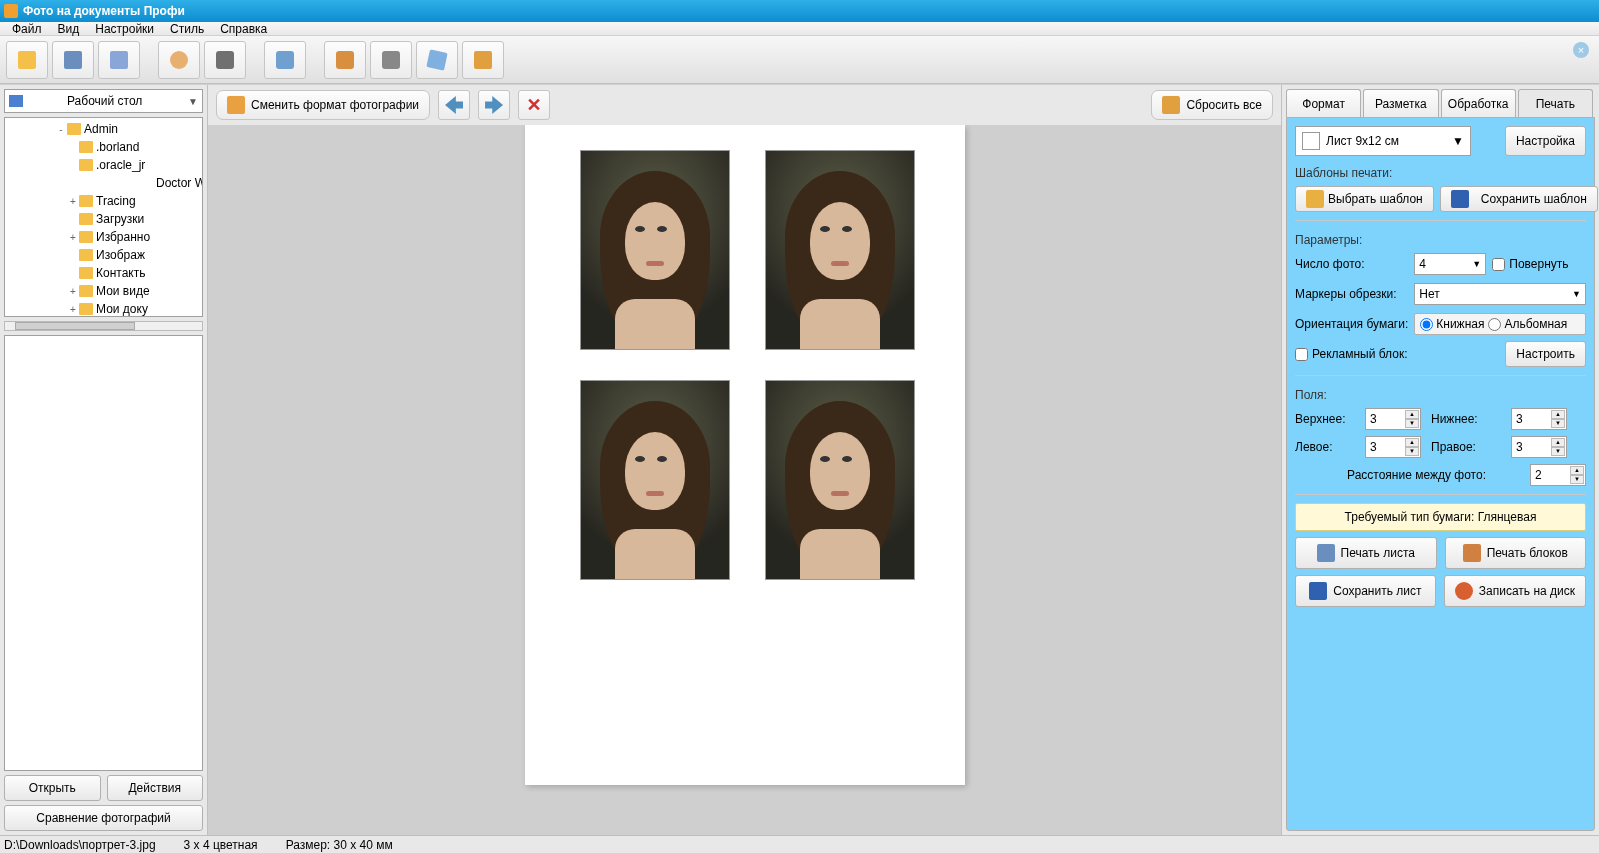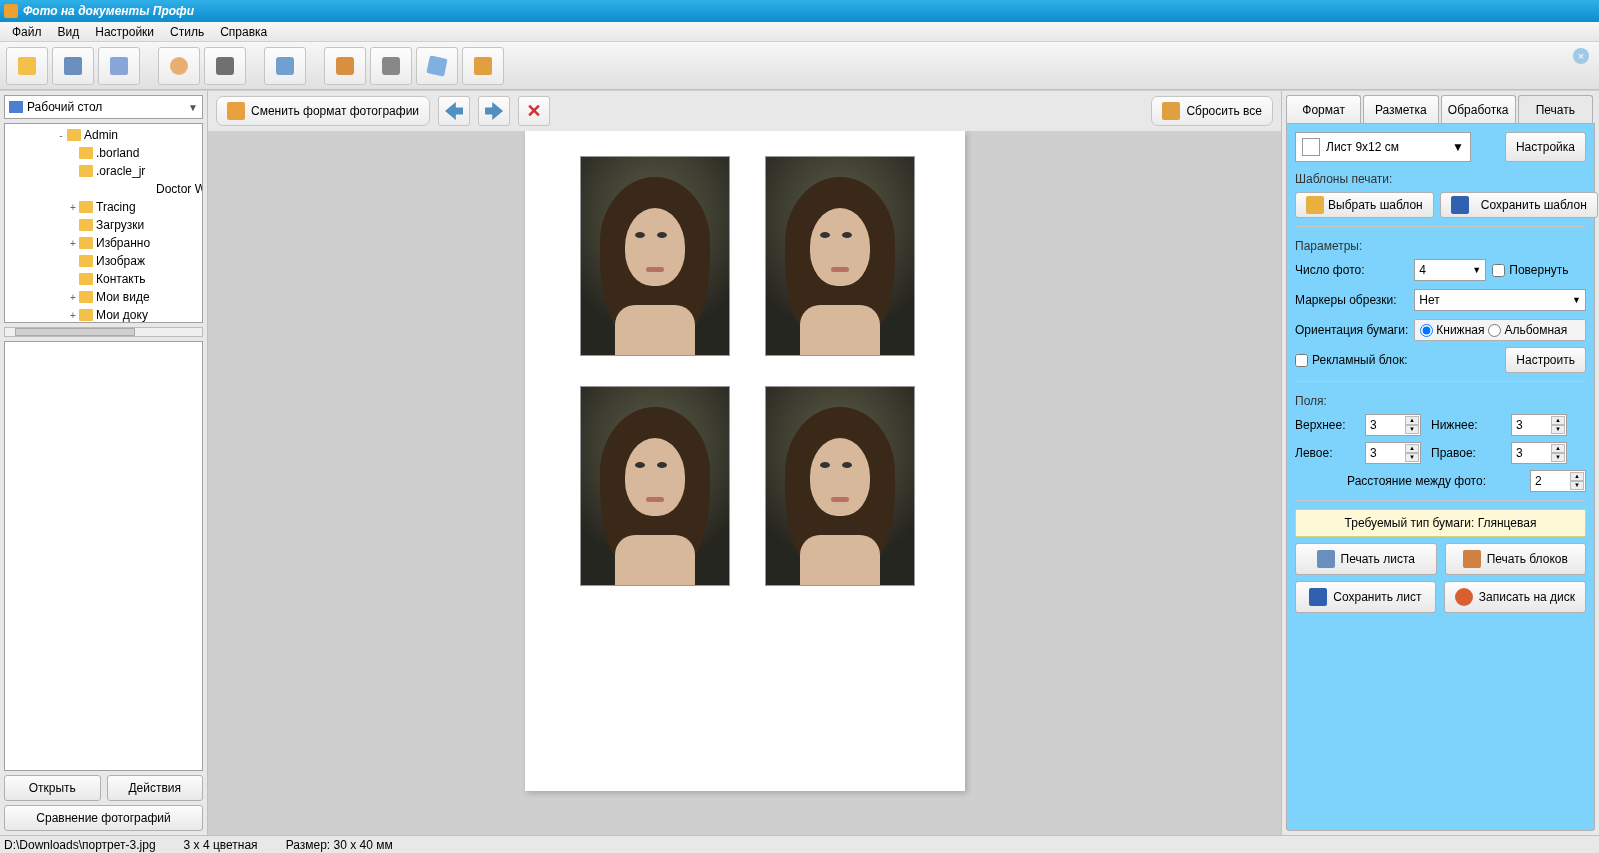--- a/index.html
+++ b/index.html
@@ -1,30 +1,30 @@
 <!DOCTYPE html>
 <html><head>
 <meta charset="utf-8">
 <style>
 * { box-sizing: border-box; margin: 0; padding: 0; font-family: Tahoma, Arial, sans-serif; font-size: 12px; }
 body { background: #e8e8e8; width: 1599px; height: 853px; overflow: hidden; display: flex; flex-direction: column; }
 .titlebar { background: linear-gradient(to bottom, #2fb0e8, #0d8ccf); height: 22px; display: flex; align-items: center; padding: 0 4px; color: #fff; font-weight: bold; }
 .titlebar .title-icon { width: 14px; height: 14px; background: #f0a030; border-radius: 2px; margin-right: 5px; }
-.titlebar .title-text { flex: 1; font-style: italic; }
-.menubar { background: linear-gradient(to bottom, #f7f7f7, #e8e8e8); height: 20px; display: flex; align-items: center; padding: 4px 4px; border-bottom: 1px solid #d0d0d0; }
+.titlebar .title-text { flex: 1; }
+.menubar { background: linear-gradient(to bottom, #f7f7f7, #e8e8e8); height: 14px; display: flex; align-items: center; padding: 4px 4px; border-bottom: 1px solid #d0d0d0; }
 .menubar span { padding: 2px 8px; cursor: default; }
 .toolbar { background: linear-gradient(to bottom, #f7f7f7, #e0e0e0); height: 48px; display: flex; align-items: center; padding: 4px 6px; border-bottom: 1px solid #c0c0c0; gap: 4px; position: relative; }
 .toolbar .tb-btn { width: 42px; height: 38px; border: 1px solid #c5c5c5; border-radius: 3px; background: linear-gradient(to bottom,#fdfdfd,#ececec); display:flex; align-items:center; justify-content:center; cursor:pointer; }
 .toolbar .tb-sep { width: 10px; }
 .toolbar .close-hint { position:absolute; right:10px; top:6px; width:16px; height:16px; border-radius:50%; background:#9fc9e6; color:#fff; font-size:11px; text-align:center; line-height:16px; cursor:pointer; }
 .main { flex:1; display:flex; border-top:1px solid #d0d0d0; }
 .left-panel { width: 208px; background:#e8e8e8; display:flex; flex-direction:column; border-right:1px solid #c0c0c0; padding:4px; gap:4px; }
 .center-panel { flex:1; background:#e8e8e8; display:flex; flex-direction:column; }
 .right-panel { width: 318px; background:#e8e8e8; border-left:1px solid #c0c0c0; display:flex; flex-direction:column; }
-.dropdown { height:24px; border:1px solid #a0a0a0; background:#fff; display:flex; align-items:center; padding:0 4px; position:relative; }
+.dropdown { height:24px; border:1px solid #a0a0a0; background:#fff; display:flex; align-items:center; padding:0 4px; position:relative;gap:40px; }
 .dropdown .chev { margin-left:auto; font-size:10px; color:#555; }
 .tree { flex:0 0 200px; border:1px solid #a0a0a0; background:#fff; overflow:auto; padding:2px; }
 .tree-item { display:flex; align-items:center; height:18px; white-space:nowrap; cursor:default; }
 .tree-item .exp { width:12px; text-align:center; color:#666; font-size:10px; }
 .tree-item .fold-icon { width:14px; height:12px; background:#f5c04a; border-radius:1px; margin-right:3px; }
 .preview-box { flex:1; border:1px solid #a0a0a0; background:#fff; }
 .left-btns { display:flex; gap:6px; }
 .btn { height:26px; border:1px solid #b0b0b0; border-radius:3px; background:linear-gradient(to bottom,#fdfdfd,#e8e8e8); padding:0 10px; display:flex; align-items:center; justify-content:center; cursor:pointer; white-space:nowrap; }
 .btn.full { flex:1; }
 .center-toolbar { height:40px; display:flex; align-items:center; padding:4px 8px; gap:8px; }

